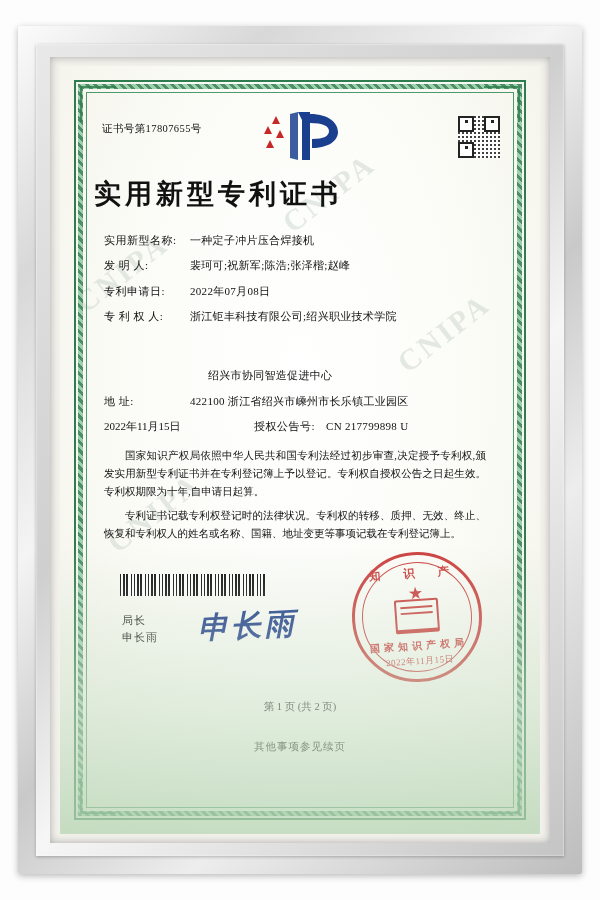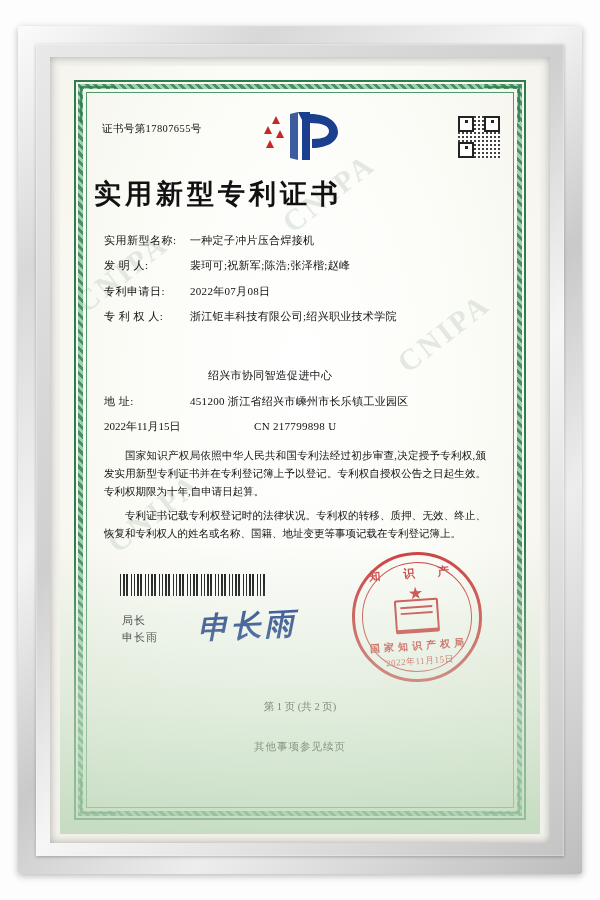--- a/index.html
+++ b/index.html
@@ -375,25 +375,26 @@
         <div class="row">
           <div class="lab">专 利 权 人:</div>
           <div class="val">
             <span>浙江钜丰科技有限公司;绍兴职业技术学院</span>
             <span class="sub">绍兴市协同智造促进中心</span>
           </div>
         </div>
 
         <div class="row">
           <div class="lab">地 址:</div>
-          <div class="val">451200 浙江省绍兴市嵊州市长乐镇工业园区</div>
+          <div class="val">422100 浙江省绍兴市嵊州市长乐镇工业园区</div>
         </div>
 
         <div class="row two">
           <div class="val2">2022年11月15日</div>
+          <div class="lab2">授权公告号:</div>
           <div class="val mono">CN 217799898 U</div>
         </div>
 
         <div class="para p1">国家知识产权局依照中华人民共和国专利法经过初步审查,决定授予专利权,颁发实用新型专利证书并在专利登记簿上予以登记。专利权自授权公告之日起生效。专利权期限为十年,自申请日起算。</div>
         <div class="para p2">专利证书记载专利权登记时的法律状况。专利权的转移、质押、无效、终止、恢复和专利权人的姓名或名称、国籍、地址变更等事项记载在专利登记簿上。</div>
       </div>
 
       <div class="barcode"></div>
 
       <div class="sign-label">

